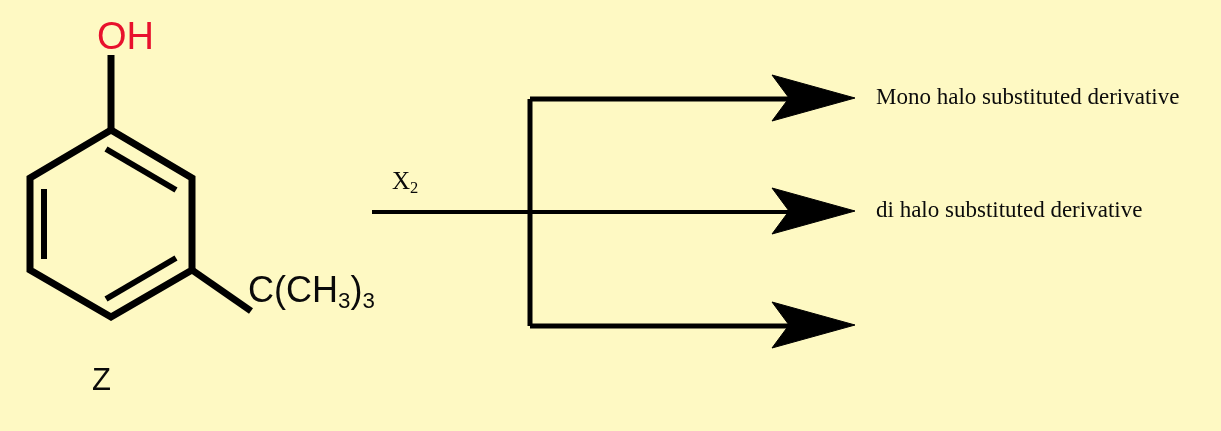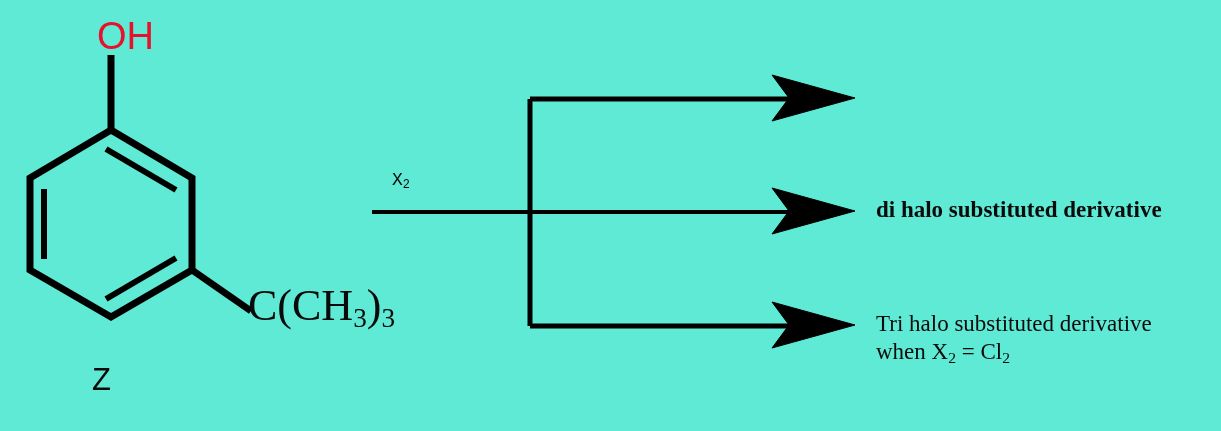--- a/index.html
+++ b/index.html
@@ -7,21 +7,21 @@
     padding: 0;
     background: #ffffff;
   }
   body {
     font-family: "Liberation Sans", sans-serif;
   }
   #canvas {
     position: relative;
     width: 1221px;
     height: 431px;
-    background: #5eead4;
+    background: #fef9c3;
     overflow: hidden;
   }
   svg.layer {
     position: absolute;
     left: 0;
     top: 0;
     width: 1221px;
     height: 431px;
   }
   .abs { position: absolute; }
@@ -32,23 +32,23 @@
     top: 17px;
     font-family: "Liberation Sans", sans-serif;
     font-size: 38px;
     line-height: 38px;
     letter-spacing: 0px;
     font-weight: 400;
     white-space: nowrap;
   }
   .tbutyl-label {
     left: 248px;
-    top: 288px;
-    font-family: Liberation Serif, serif;
-    font-size: 44px;
+    top: 272px;
+    font-family: Liberation Sans, sans-serif;
+    font-size: 36px;
     line-height: 36px;
     color: #0a0a0a;
     white-space: nowrap;
   }
   .tbutyl-label sub {
     font-size: 0.62em;
     vertical-align: baseline;
     position: relative;
     top: 0.26em;
   }
@@ -59,22 +59,22 @@
     font-size: 31px;
     line-height: 31px;
     color: #0a0a0a;
     white-space: nowrap;
   }
 
   
   .x2-label {
     left: 392px;
     top: 168px;
-    font-family: Liberation Mono, monospace;
-    font-size: 18px;
+    font-family: Liberation Serif, serif;
+    font-size: 25px;
     line-height: 25px;
     color: #0a0a0a;
     white-space: nowrap;
   }
   .x2-label sub {
     font-size: 0.66em;
     vertical-align: baseline;
     position: relative;
     top: 0.22em;
   }
@@ -88,21 +88,21 @@
     white-space: nowrap;
   }
   .product-text .line2 { display: block; }
   .product-text sub {
     font-size: 0.68em;
     vertical-align: baseline;
     position: relative;
     top: 0.24em;
   }
   .p1 { left: 876px; top: 83px; }
-  .p2 { left: 876px; top: 196px; font-weight: bold; }
+  .p2 { left: 876px; top: 196px; }
   .p3 { left: 876px; top: 310px; }
 </style>
 </head>
 <body>
 
 <div id="canvas">
 
   <svg class="layer" viewBox="0 0 1221 431">
 
     <g>
@@ -144,24 +144,21 @@
 
   <div class="abs oh-label" style="color: rgb(232, 17, 45);"><span>OH</span></div>
 
   <div class="abs tbutyl-label"><span>C(CH</span><sub>3</sub><span>)</span><sub>3</sub></div>
 
   <div class="abs z-label"><span>Z</span></div>
 
   <div class="abs x2-label"><span>X</span><sub>2</sub></div>
 
   <div class="abs product-text p1">
+    <span>Mono halo substituted derivative</span>
   </div>
 
   <div class="abs product-text p2">
     <span>di halo substituted derivative</span>
   </div>
 
-  <div class="abs product-text p3">
-    <span>Tri halo substituted derivative</span>
-    <span class="line2"><span>when X</span><sub>2</sub><span> = Cl</span><sub>2</sub></span>
-  </div>
 
 </div>
 
 </body></html>

